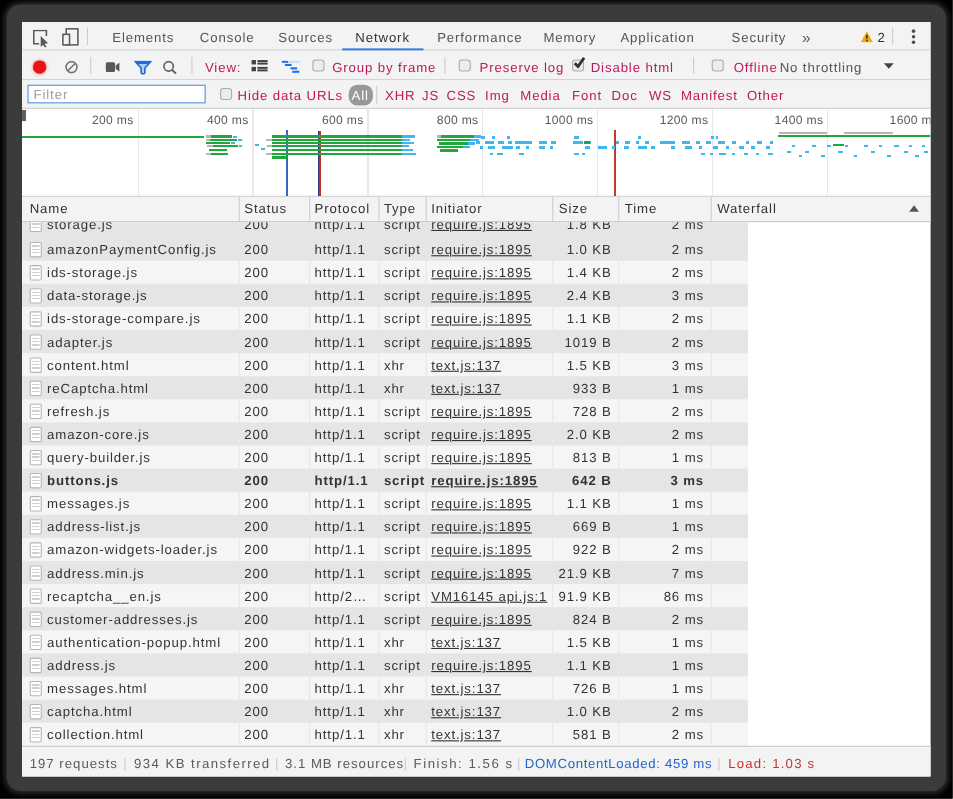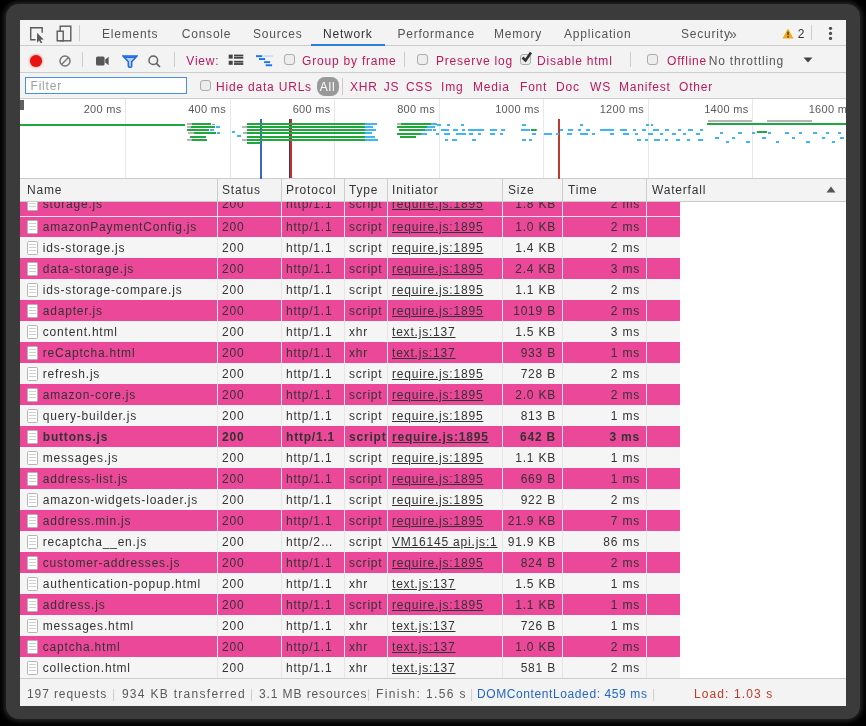--- a/index.html
+++ b/index.html
@@ -17,21 +17,21 @@
 .bar2{position:absolute;left:0;top:26px;width:826px;height:27px;background:#f3f3f3;border-bottom:1px solid #ccc}
 .bar3{position:absolute;left:0;top:53px;width:826px;height:26px;background:#f3f3f3;border-bottom:1px solid #ccc}
 .lbl{position:absolute;color:#be185d}
 
 .ovw{position:absolute;left:0;top:79px;width:826px;height:80px;background:#fff;border-bottom:1px solid #ccc}
 
 .ghead{position:absolute;left:0;top:159px;width:826px;height:23px;background:#f3f3f3;border-bottom:1px solid #c9c9c9}
 .ghead .hl{position:absolute;top:4px;color:#333}
 .gcol{position:absolute;top:0;width:1px;height:22px;background:#ccc}
 
-.rowsbox{position:absolute;left:0;top:182px;width:660px;height:476px;background:#ec4899;overflow:hidden}
+.rowsbox{position:absolute;left:0;top:182px;width:660px;height:476px;background:#e5e5e5;overflow:hidden}
 .rcol{position:absolute;top:0;width:1px;height:476px;background:#e6e6e6;z-index:5}
 .row{position:absolute;left:0;width:826px;height:21px}
 .row .c{position:absolute;top:4px;white-space:nowrap}
 .row .name{left:22.8px}
 .row .st{left:202px}
 .row .pr{left:266px}
 .row .ty{left:329px}
 .row .in{left:372px}
 .row .sz{right:826px;left:auto}
 .sz{left:auto!important;right:290px!important;text-align:right}
@@ -62,21 +62,21 @@
     <rect x="3.2" y="7.2" width="6" height="9.6" fill="#f3f3f3" stroke="#5a5a5a" stroke-width="1.4"></rect>
   </svg>
   <div class="sep" style="left:59px;top:5px;height:16px"></div>
   <span class="tab" style="left:82px">Elements</span>
   <span class="tab" style="left:161.7px">Console</span>
   <span class="tab" style="left:233px">Sources</span>
   <span class="tab" style="left:303px;color:#333">Network</span>
   <span class="tab" style="left:377.4px">Performance</span>
   <span class="tab" style="left:474px">Memory</span>
   <span class="tab" style="left:544px">Application</span>
-  <span class="tab" style="left:661px">Security</span>
+  <span class="tab" style="left:645px">Security</span>
   <span class="tab" style="left:709px;top:5.5px;color:#5a5a5a;font-size:14px">»</span>
   <div class="abs" style="left:291px;top:23.5px;width:74px;height:2.5px;background:#2f7bde"></div>
   <svg class="abs" style="left:762px;top:8px" width="12" height="11" viewBox="0 0 12 11">
     <path d="M6 0.5 L11.5 10.5 H0.5 Z" fill="#efab16"></path>
     <rect x="5.3" y="3.6" width="1.5" height="3.6" fill="#483b00"></rect>
     <rect x="5.3" y="8" width="1.5" height="1.6" fill="#483b00"></rect>
   </svg>
   <span class="abs" style="left:777.8px;top:7px;color:#333">2</span>
   <div class="sep" style="left:791.3px;top:5px;height:15px"></div>
   <svg class="abs" style="left:806px;top:5px" width="9" height="17" viewBox="0 0 9 17">
@@ -611,16 +611,16 @@
   <span style="left:7px;letter-spacing:0.9px">197 requests</span>
   <span style="left:92px;color:#ccc">|</span>
   <span style="left:101.9px;letter-spacing:1.3px">934 KB transferred</span>
   <span style="left:230px;color:#ccc">|</span>
   <span style="left:239px;letter-spacing:0.9px">3.1 MB resources</span>
   <span style="left:347px;color:#ccc">|</span>
   <span style="left:356px;letter-spacing:1.4px">Finish: 1.56 s</span>
   <span style="left:450px;color:#ccc">|</span>
   <span style="left:457px;color:#2366c9;letter-spacing:0.6px">DOMContentLoaded: 459 ms</span>
   <span style="left:632px;color:#ccc">|</span>
-  <span style="left:674px;color:#c0392b;letter-spacing:1.1px">Load: 1.03 s</span>
+  <span style="left:642px;color:#c0392b;letter-spacing:1.1px">Load: 1.03 s</span>
 </div>
 
 </div>
 
 </body></html>

